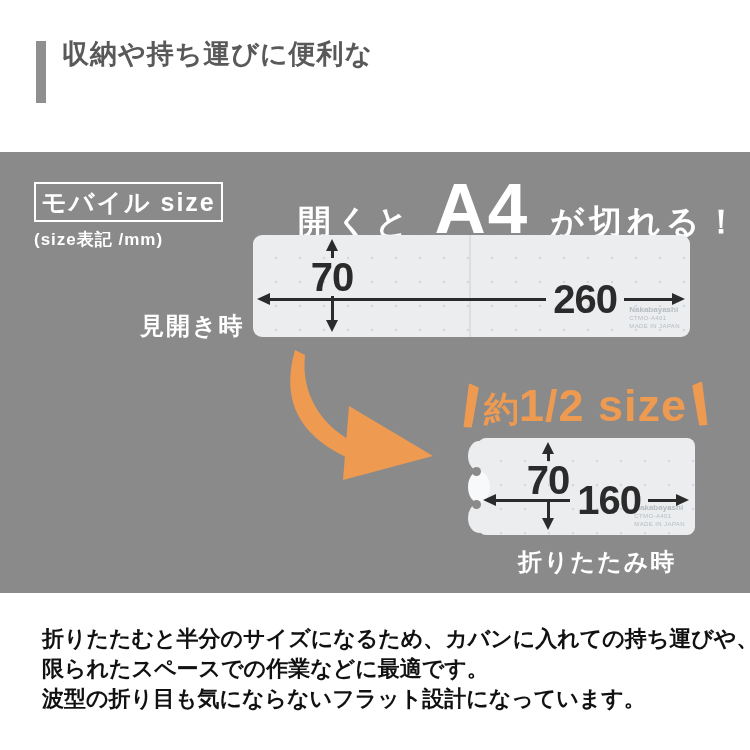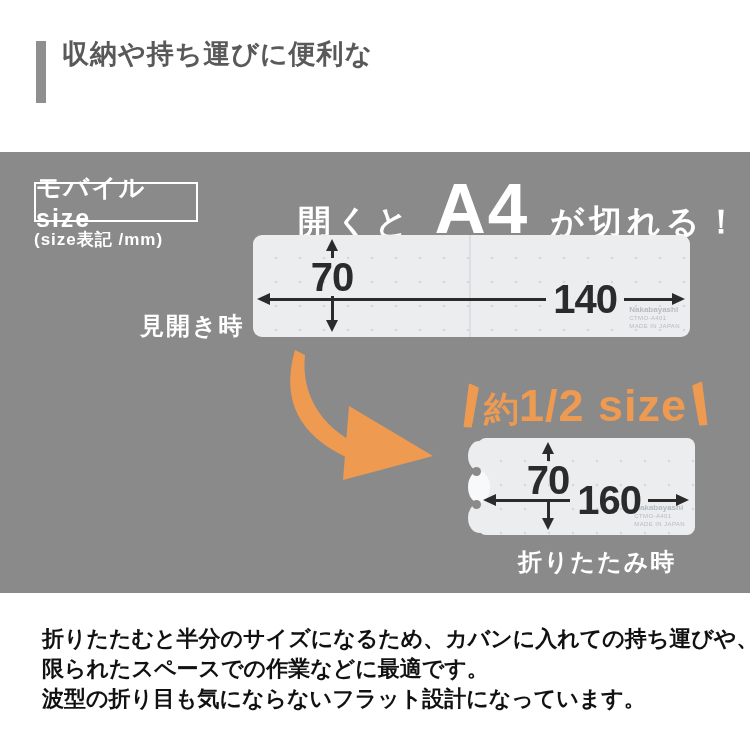--- a/index.html
+++ b/index.html
@@ -9,21 +9,21 @@
   }
   
   .hdr-bar{position:absolute;left:36px;top:41px;width:10px;height:62px;background:#8f8f8f;}
   .hdr-title{
     position:absolute;left:62px;top:38px;color:#595959;font-weight:700;
     font-size:27px;line-height:33px;letter-spacing:1px;white-space:nowrap;
   }
   
   .panel{position:absolute;left:0;top:152px;width:750px;height:441px;background:#8a8a8a;}
   .badge{
-    position:absolute;left:34px;top:30px;width:164px;height:40px;border:2px solid #ffffff;
+    position:absolute;left:34px;top:30px;width:189px;height:40px;border:2px solid #ffffff;
     box-sizing:border-box;display:flex;align-items:center;justify-content:center;
     color:#ffffff;font-weight:700;font-size:25px;letter-spacing:2px;
   }
   .size-note{position:absolute;left:34px;top:76px;color:#ffffff;font-weight:700;font-size:17px;letter-spacing:1px;}
   .headline{
     position:absolute;left:298px;top:16px;display:flex;align-items:baseline;
     color:#ffffff;font-weight:700;white-space:nowrap;
   }
   .headline .pre,.headline .post{font-size:33px;letter-spacing:5px;}
   .headline .em{font-size:71px;letter-spacing:2px;margin:0 21px;}
@@ -111,21 +111,21 @@
     <div class="vdim">
       <div class="tri tri-up"></div>
       <div class="vline vshort"></div>
       <div class="dim-num">70</div>
       <div class="vline vlong"></div>
       <div class="tri tri-down"></div>
     </div>
     <div class="hdim">
       <div class="tri tri-left"></div>
       <div class="hline hlong"></div>
-      <div class="dim-num">140</div>
+      <div class="dim-num">260</div>
       <div class="hline hshort"></div>
       <div class="tri tri-right"></div>
     </div>
     <div class="brand">
       <div class="bname">Nakabayashi</div>
       <div class="bmodel">CTMO-A401</div>
       <div class="borigin">MADE IN JAPAN</div>
     </div>
   </div>
   <div class="mat-label lbl-open">見開き時</div>

